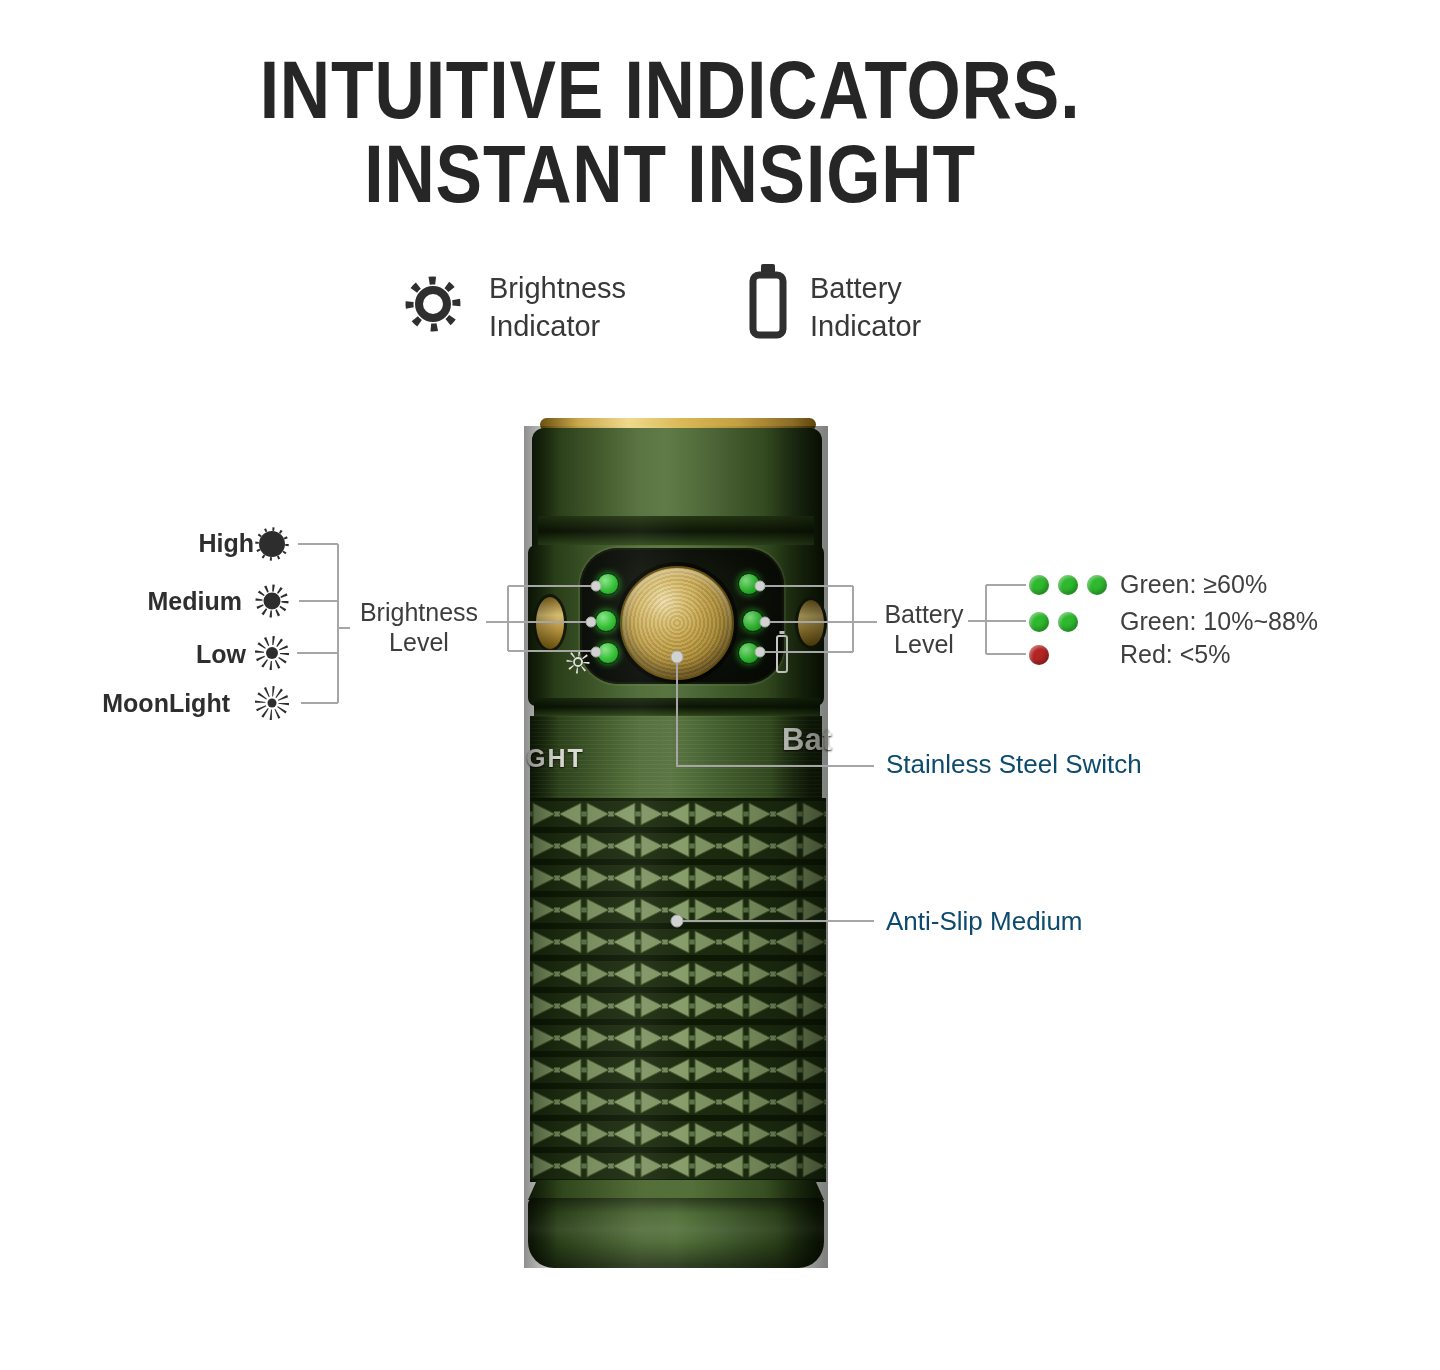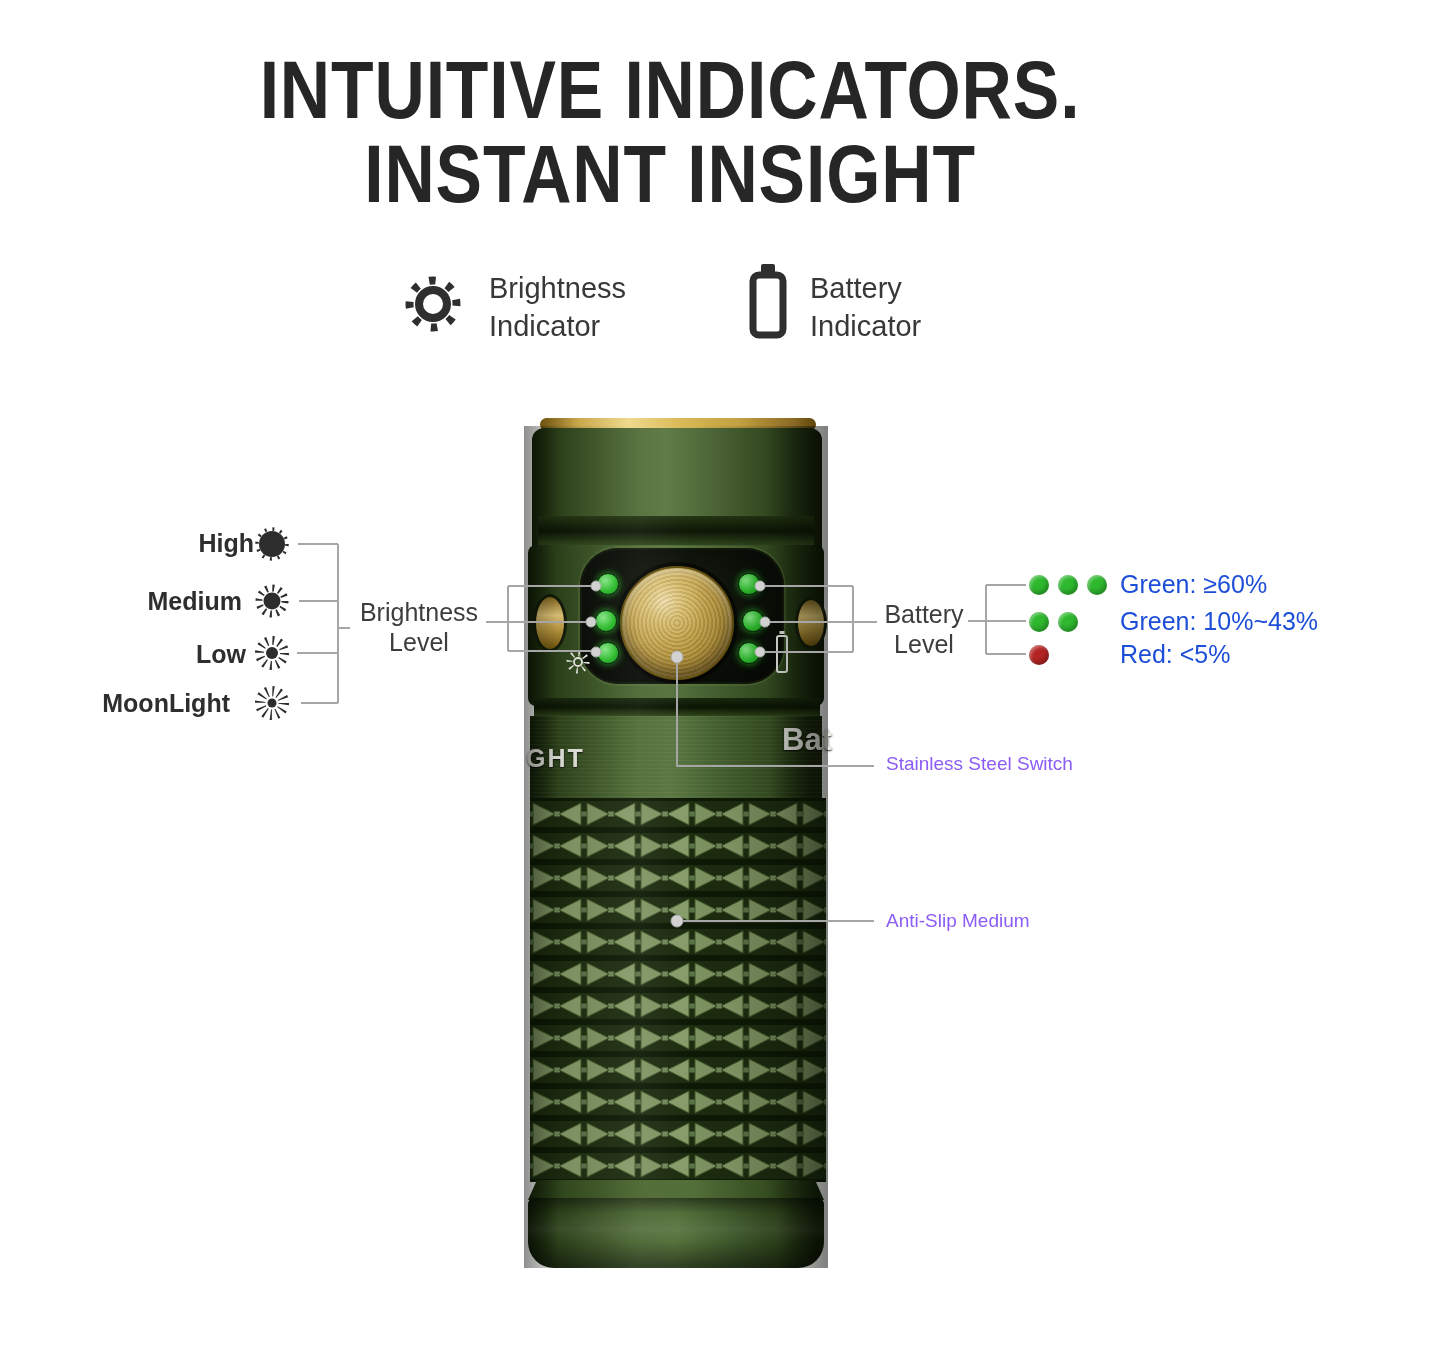--- a/index.html
+++ b/index.html
@@ -14,27 +14,27 @@
   .title-line{font-size:82px;line-height:84px;font-weight:700;letter-spacing:1px;
     transform:scaleX(.85);transform-origin:50% 50%;white-space:nowrap;}
 
   
   .ind-label{font-size:29px;line-height:38px;color:#383838;z-index:12;}
 
   
   .lvl-label{width:186px;text-align:right;font-size:25px;line-height:27px;font-weight:700;color:#2e2e2e;z-index:12;}
 
   .group-label{font-size:25px;line-height:30px;color:#3d3d3d;text-align:center;z-index:12;}
-  .callout-label{font-size:19px;line-height:28px;color:#8b5cf6;white-space:nowrap;z-index:12;}
+  .callout-label{font-size:26px;line-height:28px;color:#0c4a6e;white-space:nowrap;z-index:12;}
 
   
   .leg-dots{display:flex;align-items:center;height:21px;z-index:12;}
   .leg-dot{width:20px;height:20px;border-radius:50%;margin-right:9px;display:inline-block;
     box-shadow:inset -2px -3px 4px rgba(0,0,0,.25), inset 2px 2px 3px rgba(255,255,255,.35);}
-  .leg-text{font-size:25px;line-height:30px;color:#1d4ed8;white-space:nowrap;z-index:12;}
+  .leg-text{font-size:25px;line-height:30px;color:#404040;white-space:nowrap;z-index:12;}
 
   
   .torch{left:524px;top:416px;width:304px;height:852px;z-index:1;}
   .torch .part{position:absolute;}
   .bezel{left:16px;top:2px;width:276px;height:13px;border-radius:7px;
     background:linear-gradient(90deg,#6b500f,#caa84c 14%,#f0d98c 32%,#d9b855 52%,#c3a041 72%,#8a6a25 92%,#5e4509);}
   .head{left:8px;top:12px;width:290px;height:136px;border-radius:12px 12px 4px 4px;
     background:linear-gradient(90deg,#131f09,#31471d 10%,#4a6430 30%,#5d7843 46%,#50693a 62%,#3c5526 80%,#1b2a10 94%,#0e1806);}
   .groove1{left:14px;top:100px;width:276px;height:34px;
     background:linear-gradient(180deg,#243613,#0d1605 45%,#2c421a 80%,#3c5526);}
@@ -143,21 +143,21 @@
       <span class="leg-dot" style="background-color: rgb(46, 184, 46);"></span>
       <span class="leg-dot" style="background-color: rgb(46, 184, 46);"></span>
       <span class="leg-dot" style="background-color: rgb(46, 184, 46);"></span>
     </div>
   <div class="abs leg-text" style="left:1120px;top:569px;">Green: ≥60%</div>
 
   <div class="abs leg-dots" style="left:1029px;top:611px;">
       <span class="leg-dot" style="background-color: rgb(46, 184, 46);"></span>
       <span class="leg-dot" style="background-color: rgb(46, 184, 46);"></span>
     </div>
-  <div class="abs leg-text" style="left:1120px;top:606px;">Green: 10%~43%</div>
+  <div class="abs leg-text" style="left:1120px;top:606px;">Green: 10%~88%</div>
 
   <div class="abs leg-dots" style="left:1029px;top:644px;">
       <span class="leg-dot" style="background-color: rgb(179, 36, 36);"></span>
     </div>
   <div class="abs leg-text" style="left:1120px;top:639px;">Red: &lt;5%</div>
 
   <div class="abs callout-label" style="left:886px;top:750px;">Stainless Steel Switch</div>
   <div class="abs callout-label" style="left:886px;top:907px;">Anti-Slip Medium</div>
 
   <div class="abs torch">

